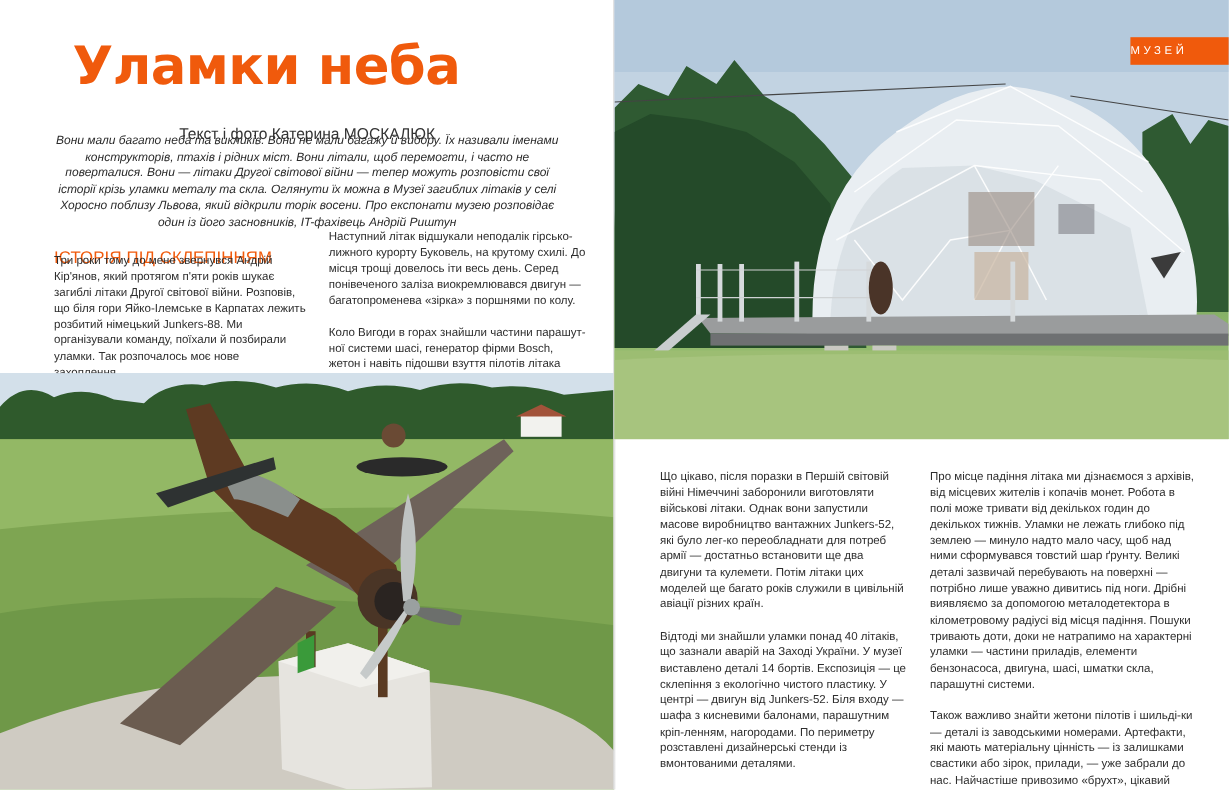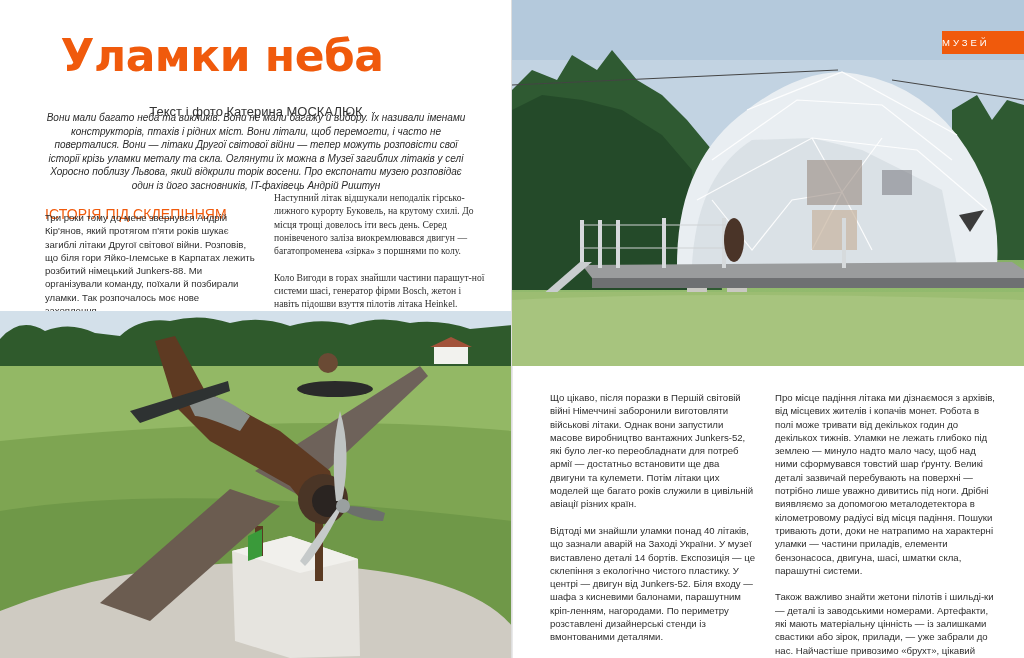--- a/index.html
+++ b/index.html
@@ -19,21 +19,21 @@
     .lead {
       position: absolute; left: 40px; width: 432px; top: 111px; text-align: center;
       font-style: italic; font-size: 10px; line-height: 13.6px; color: #2b2b2b;
     }
     .section-head {
       position: absolute; left: 45px; top: 190px; font-size: 14px; color: #f05a0c; letter-spacing: 0.1px; margin-top: 16px;
     }
     .col { position: absolute; font-size: 9.6px; line-height: 13.3px; color: #2e2e2e; }
     .col p { margin-bottom: 13.3px; }
     .col-l1 { left: 45px; top: 211px; width: 210px; }
-    .col-l2 { left: 274px; top: 191px; width: 214px; font-family: Liberation Serif, serif; }
+    .col-l2 { left: 274px; top: 191px; width: 214px; }
 
     .photo { position: absolute; overflow: hidden; }
     .photo-plane { left: 0; top: 311px; width: 512px; height: 347px;
       background: linear-gradient(180deg, #c9d8e4 0%, #d7e2ea 5%, #3e6b3a 6%, #4c7a3e 12%, #7da656 18%, #8fb665 40%, #7ea556 70%, #9bb07a 100%); }
     .photo-dome { left: 512px; top: 0; width: 512px; height: 366px;
       background: linear-gradient(180deg, #b9cde0 0%, #cfdce8 30%, #dbe4ec 48%, #5f8a56 52%, #8eb86a 75%, #a6c47e 100%); }
 
     .tag {
       position: absolute; left: 942px; top: 31px; width: 82px; height: 23px; background: #f05a0c;
       color: #fff; font-size: 9.5px; letter-spacing: 3px; text-align: left; line-height: 23px;

